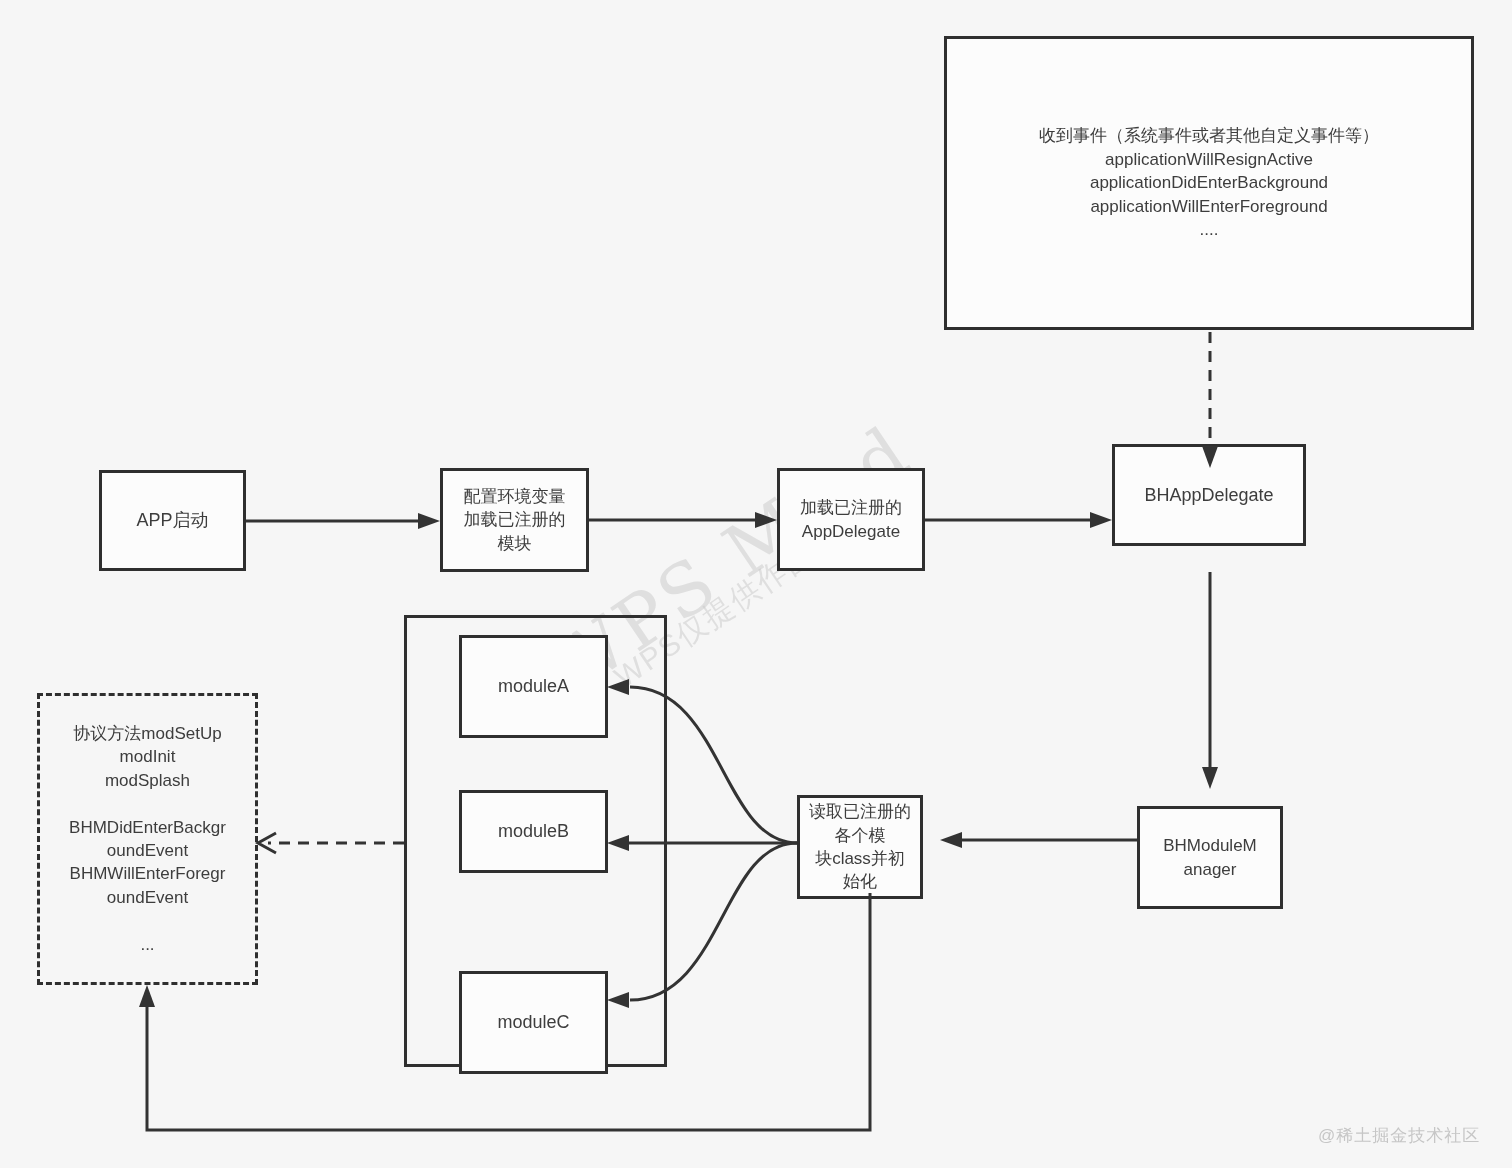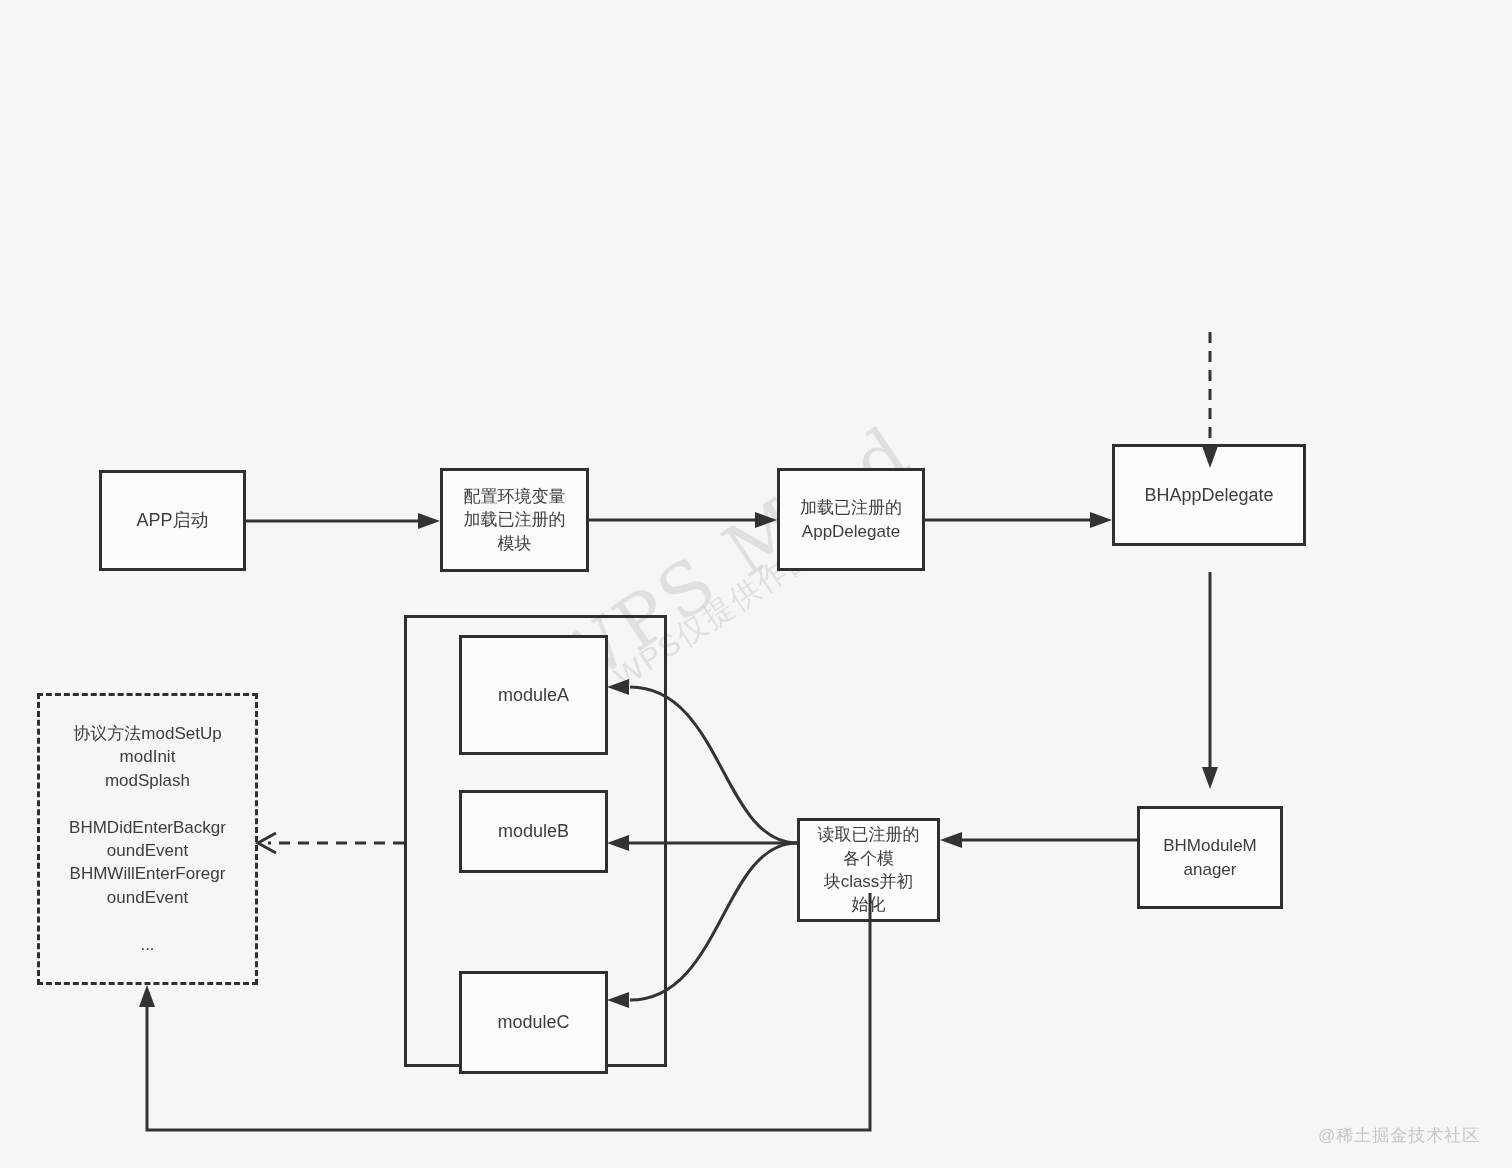--- a/index.html
+++ b/index.html
@@ -31,41 +31,46 @@
       font-size:17px;color:var(--attribution);letter-spacing:1px;}
 </style>
 </head>
 <body>
 
 <div class="canvas">
 
   <div class="wm wm-big">WPS Mind</div>
   <div class="wm wm-small">WPS仅提供作图</div>
 
+  <div class="box" style="left:944px;top:36px;width:530px;height:294px;">收到事件（系统事件或者其他自定义事件等）
+applicationWillResignActive
+applicationDidEnterBackground
+applicationWillEnterForeground
+....</div>
 
   <div class="box" style="left:440px;top:468px;width:149px;height:104px;">配置环境变量
 加载已注册的
 模块</div>
 
   <div class="box single" style="left:99px;top:470px;width:147px;height:101px;">APP启动</div>
 
   <div class="box" style="left:777px;top:468px;width:148px;height:103px;">加载已注册的
 AppDelegate</div>
 
   <div class="box single" style="left:1112px;top:444px;width:194px;height:102px;">BHAppDelegate</div>
 
   <div class="box hollow" style="left:404px;top:615px;width:263px;height:452px;"></div>
 
-  <div class="box single" style="left:459px;top:635px;width:149px;height:120px;">moduleA</div>
+  <div class="box single" style="left:459px;top:635px;width:149px;height:103px;">moduleA</div>
 
   <div class="box single" style="left:459px;top:790px;width:149px;height:83px;">moduleB</div>
 
   <div class="box single" style="left:459px;top:943px;width:149px;height:103px;margin-top:28px;">moduleC</div>
 
-  <div class="box" style="left:797px;top:818px;width:143px;height:104px;">读取已注册的
+  <div class="box" style="left:797px;top:795px;width:126px;height:104px;">读取已注册的
 各个模
 块class并初
 始化</div>
 
   <div class="box" style="left:1137px;top:806px;width:146px;height:103px;">BHModuleM
 anager</div>
 
   <div class="box dashed" style="left:37px;top:693px;width:221px;height:292px;">协议方法modSetUp
 modInit
 modSplash

